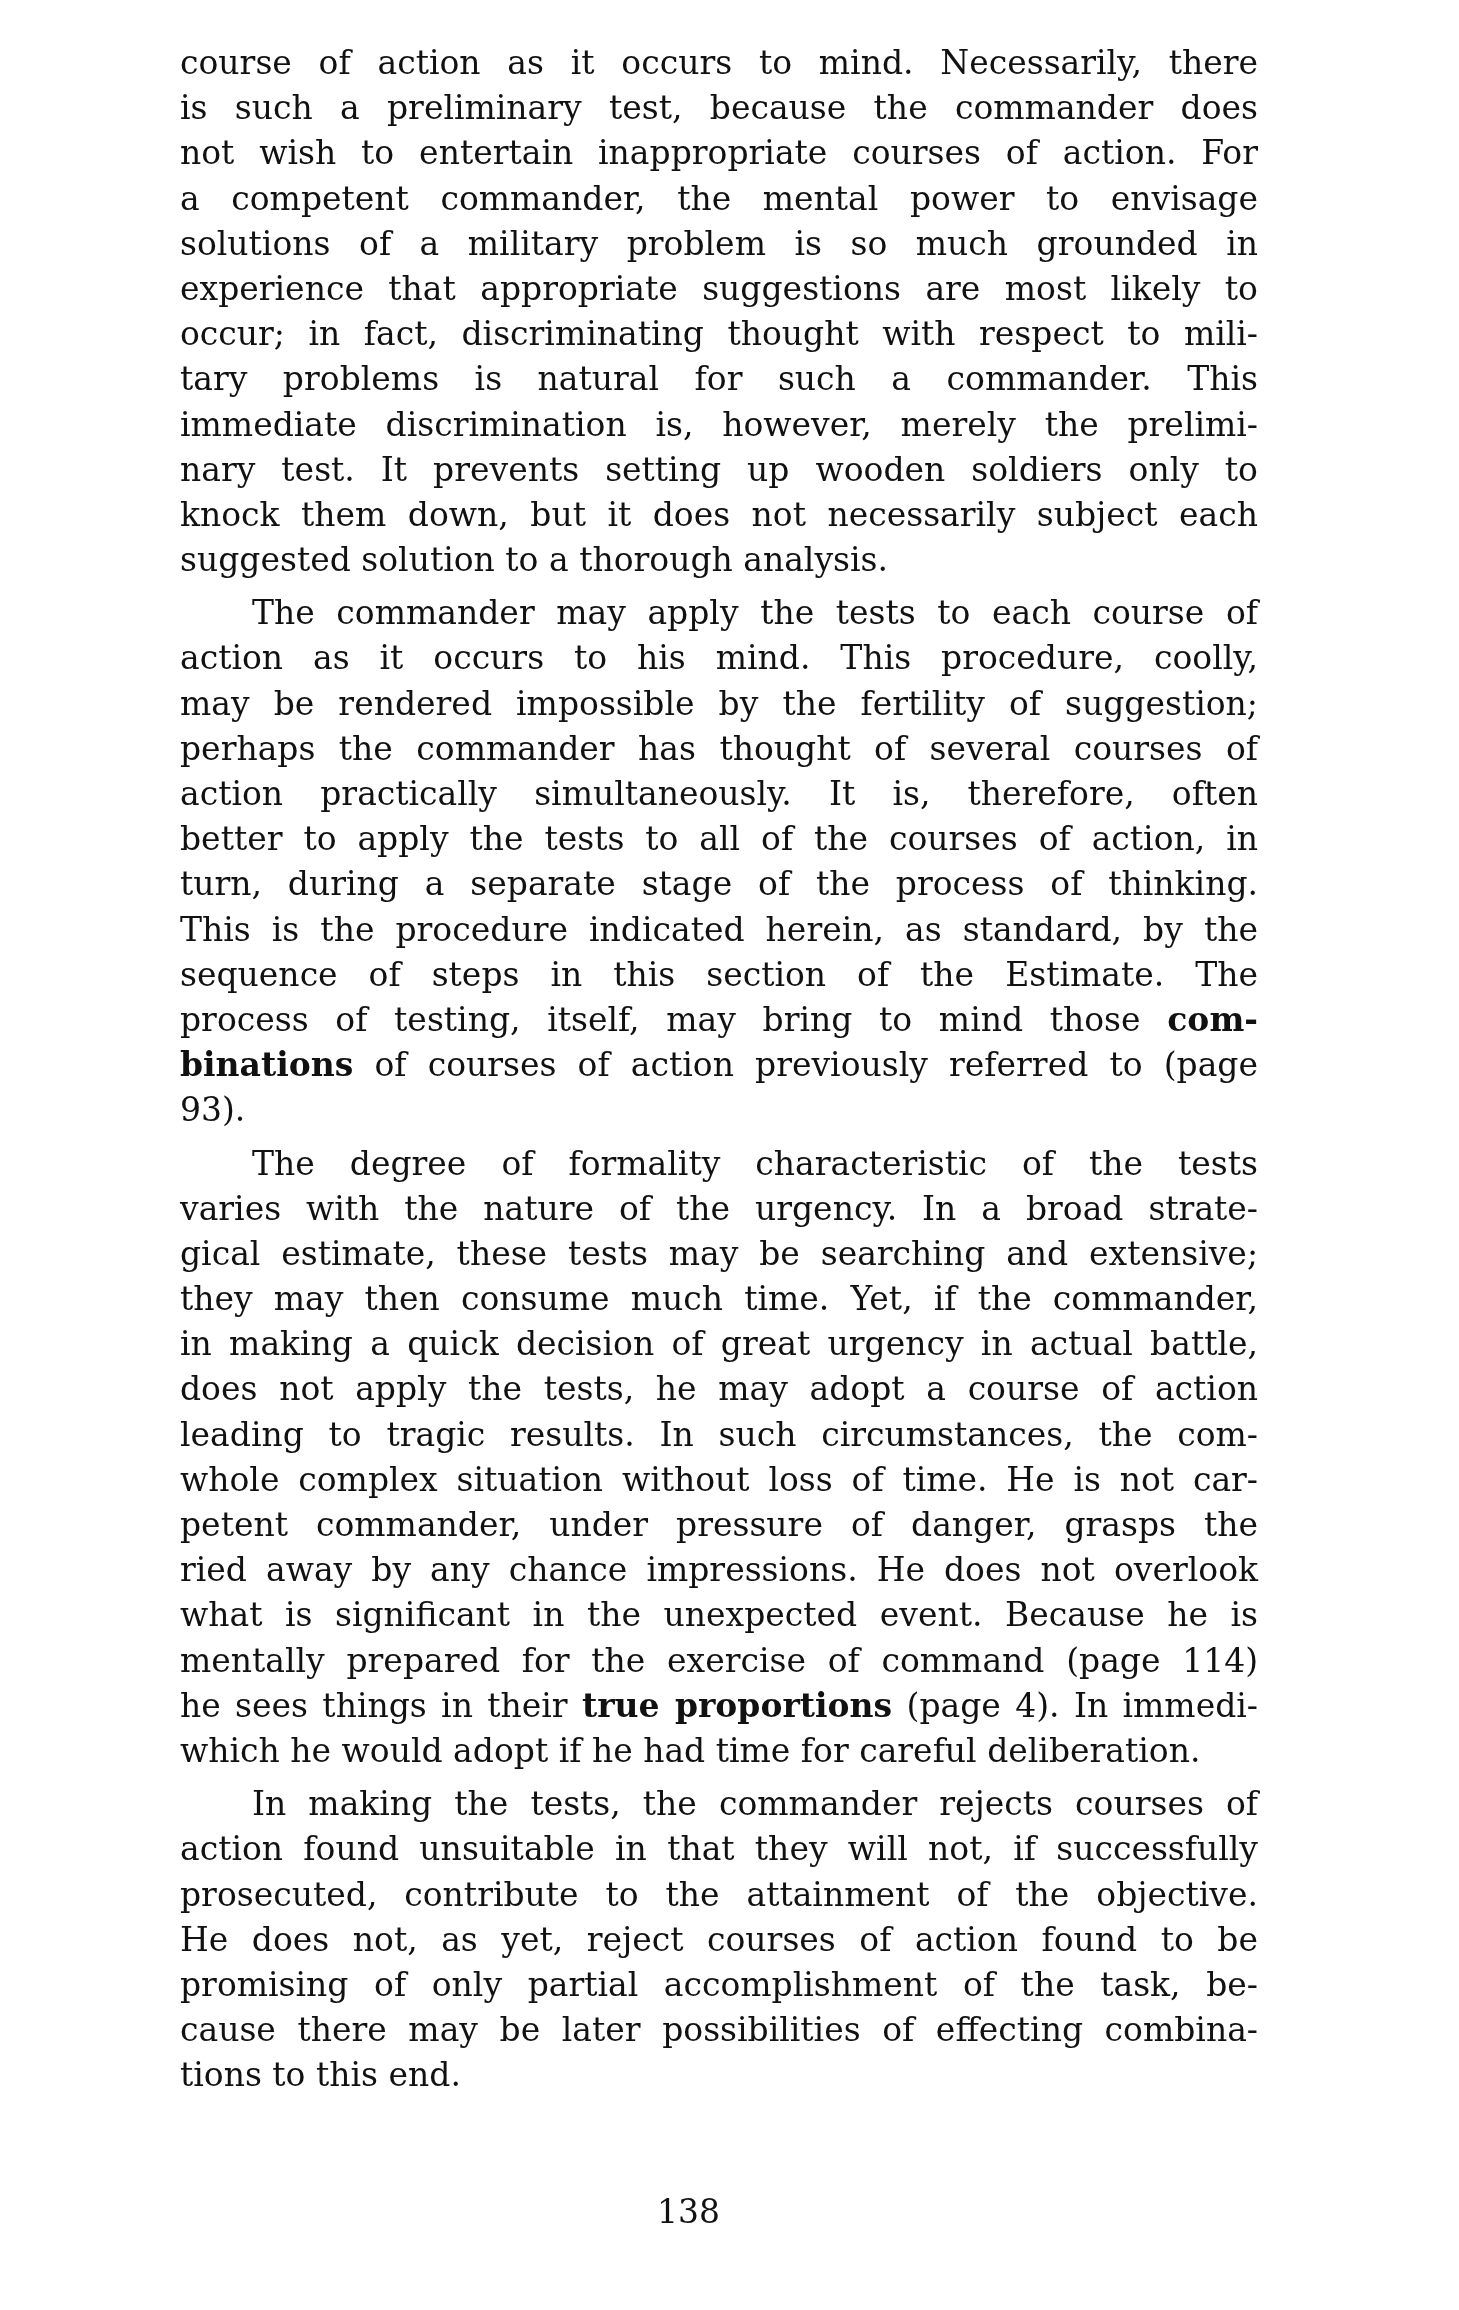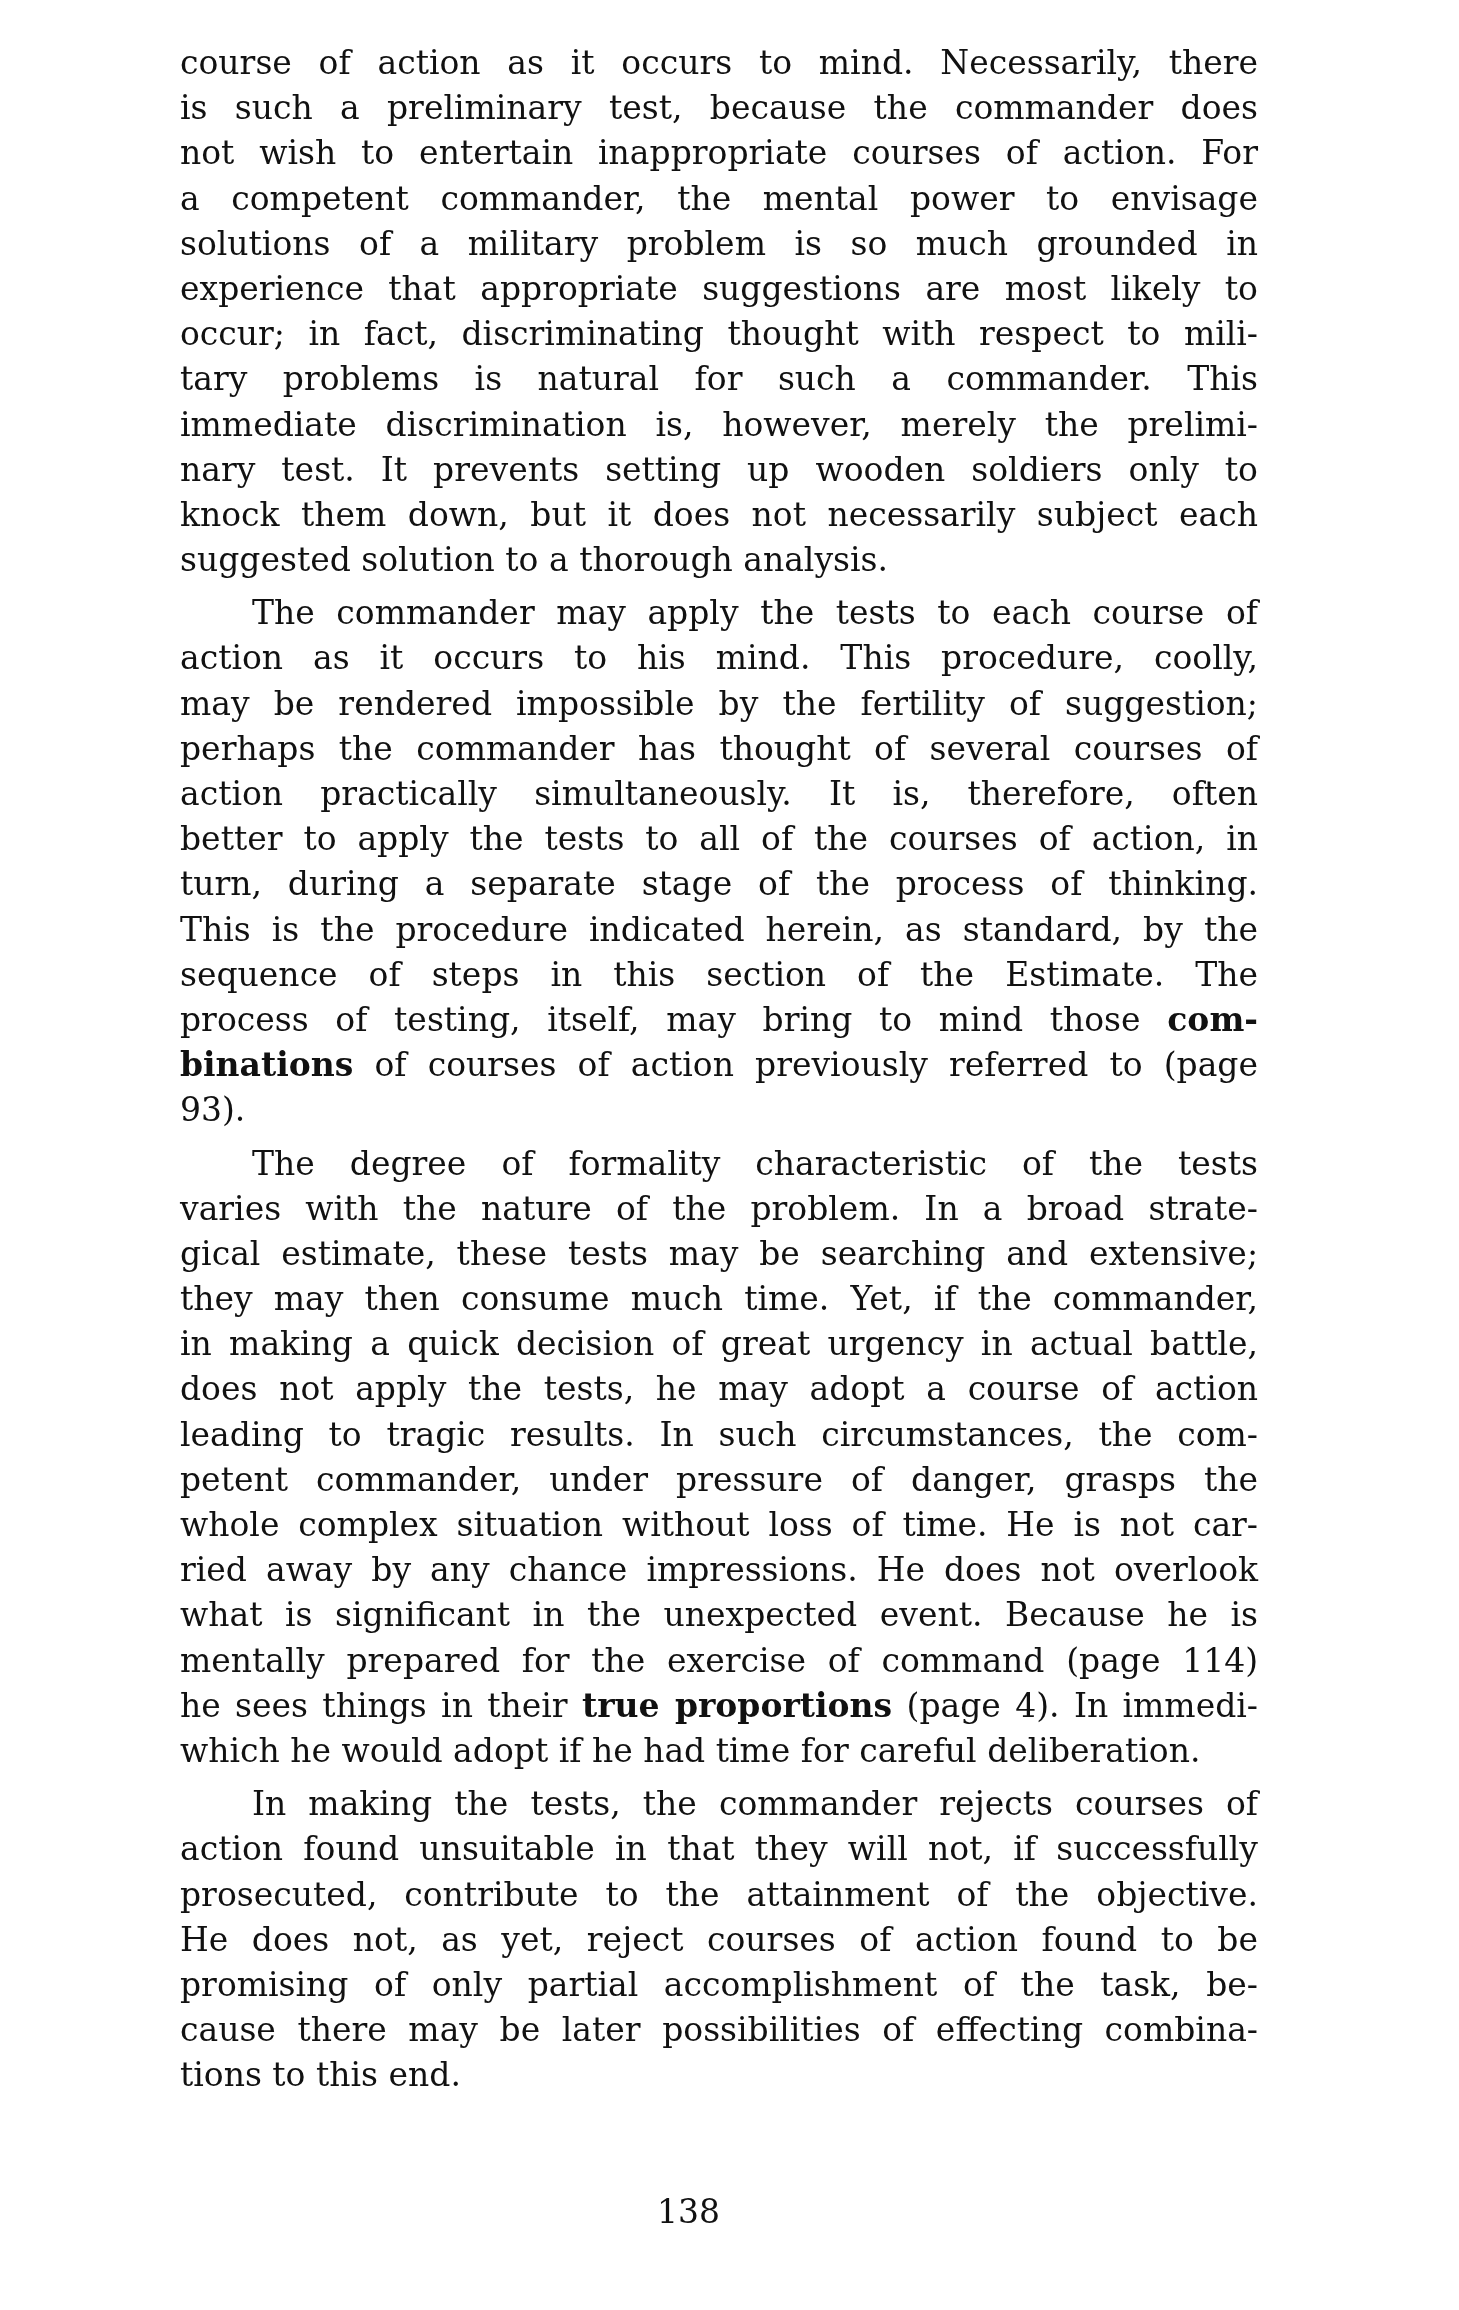--- a/index.html
+++ b/index.html
@@ -43,28 +43,28 @@
       <span class="line">turn, during a separate stage of the process of thinking.</span>
       <span class="line">This is the procedure indicated herein, as standard, by the</span>
       <span class="line">sequence of steps in this section of the Estimate. The</span>
       <span class="line">process of testing, itself, may bring to mind those <b>com-</b></span>
       <span class="line"><b>binations</b> of courses of action previously referred to (page</span>
       <span class="line last">93).</span>
     </div>
     <div class="gap"></div>
     <div>
       <span class="line indent">The degree of formality characteristic of the tests</span>
-      <span class="line">varies with the nature of the problem. In a broad strate-</span>
+      <span class="line">varies with the nature of the urgency. In a broad strate-</span>
       <span class="line">gical estimate, these tests may be searching and extensive;</span>
       <span class="line">they may then consume much time. Yet, if the commander,</span>
       <span class="line">in making a quick decision of great urgency in actual battle,</span>
       <span class="line">does not apply the tests, he may adopt a course of action</span>
       <span class="line">leading to tragic results. In such circumstances, the com-</span>
+      <span class="line">whole complex situation without loss of time. He is not car-</span>
       <span class="line">petent commander, under pressure of danger, grasps the</span>
-      <span class="line">whole complex situation without loss of time. He is not car-</span>
       <span class="line">ried away by any chance impressions. He does not overlook</span>
       <span class="line">what is significant in the unexpected event. Because he is</span>
       <span class="line">mentally prepared for the exercise of command (page 114)</span>
       <span class="line">he sees things in their <b>true proportions</b> (page 4). In immedi-</span>
       <span class="line last">which he would adopt if he had time for careful deliberation.</span>
     </div>
     <div class="gap"></div>
     <div>
       <span class="line indent">In making the tests, the commander rejects courses of</span>
       <span class="line">action found unsuitable in that they will not, if successfully</span>

